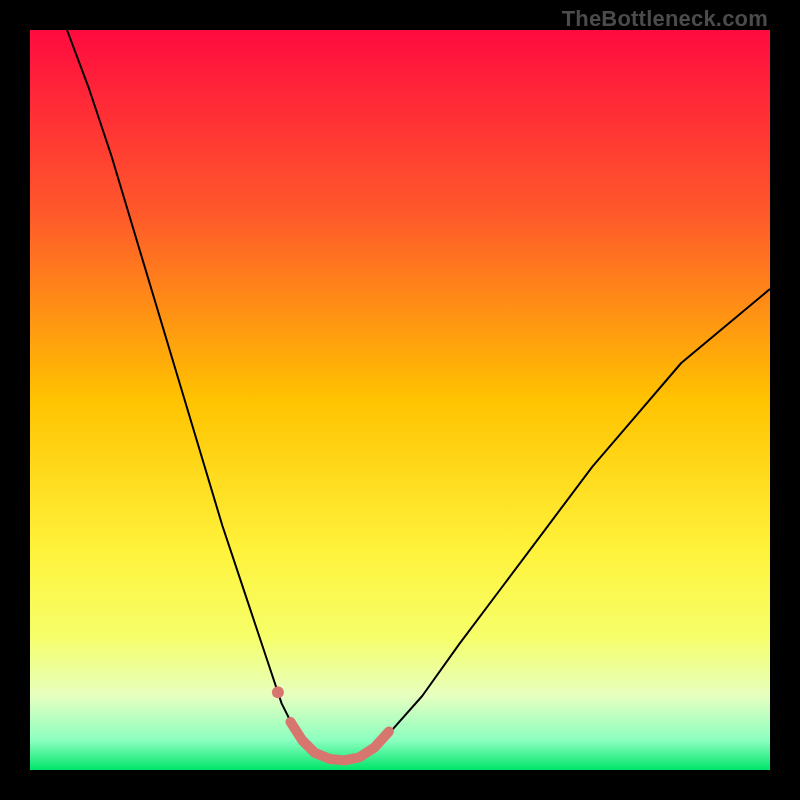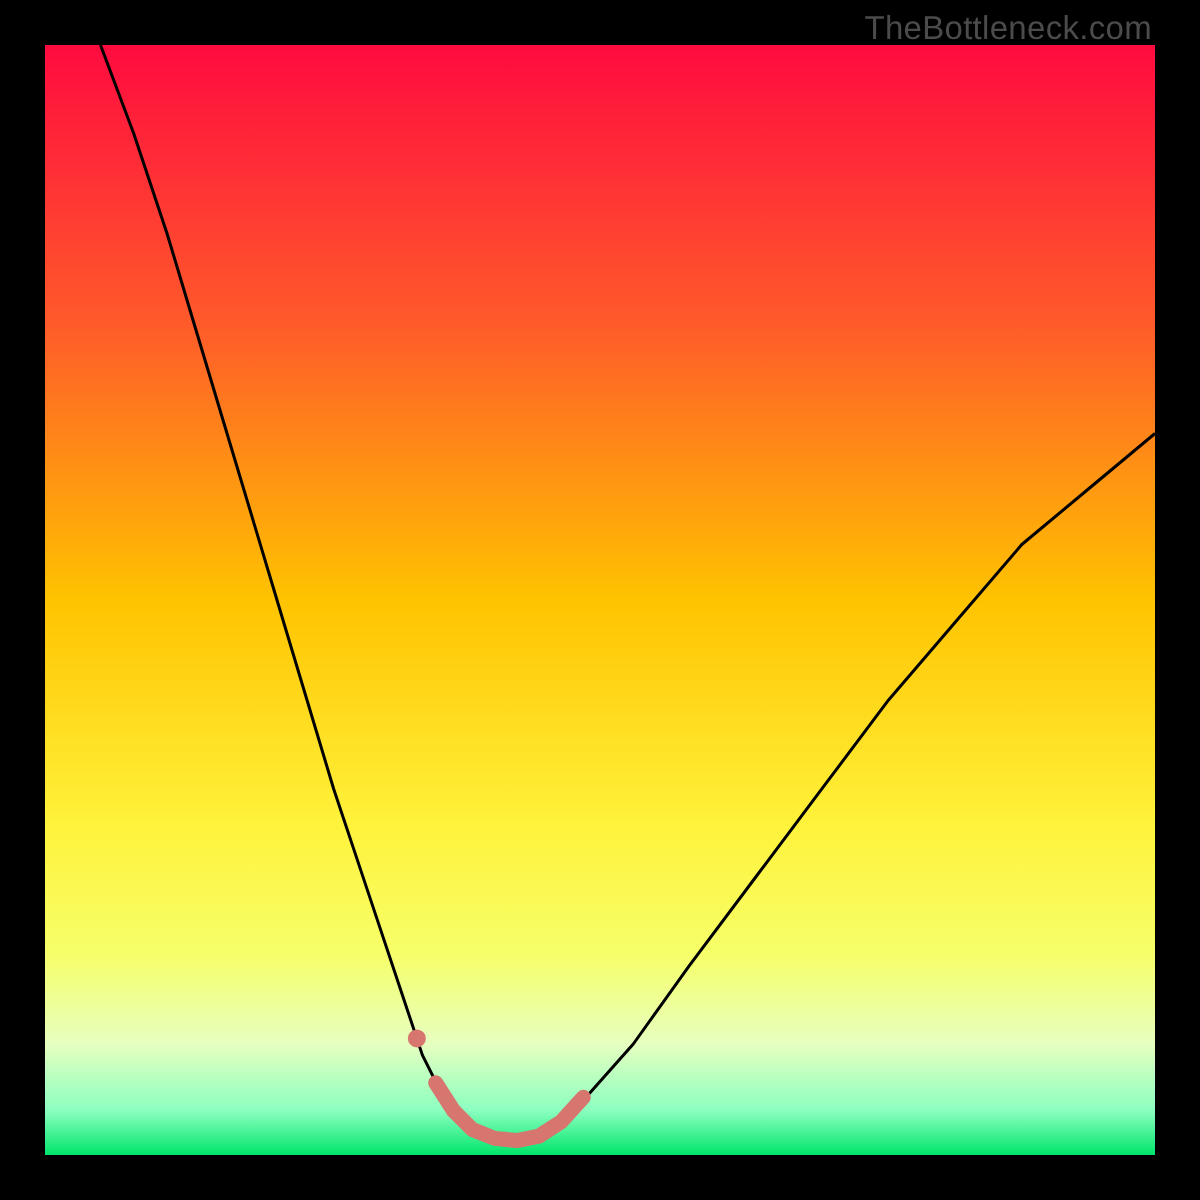--- a/index.html
+++ b/index.html
@@ -25,21 +25,21 @@
     top: 0;
     width: 740px;
     height: 740px;
   }
   .watermark {
     position: absolute;
     top: 6px;
     right: 32px;
     color: #4b4b4b;
     font-size: 22px;
-    font-weight: 400;
+    font-weight: 700;
     letter-spacing: 0.2px;
     z-index: 10;
   }
   svg { display: block; }
 </style>
 </head>
 <body>
 
 <div class="watermark">TheBottleneck.com</div>
 

